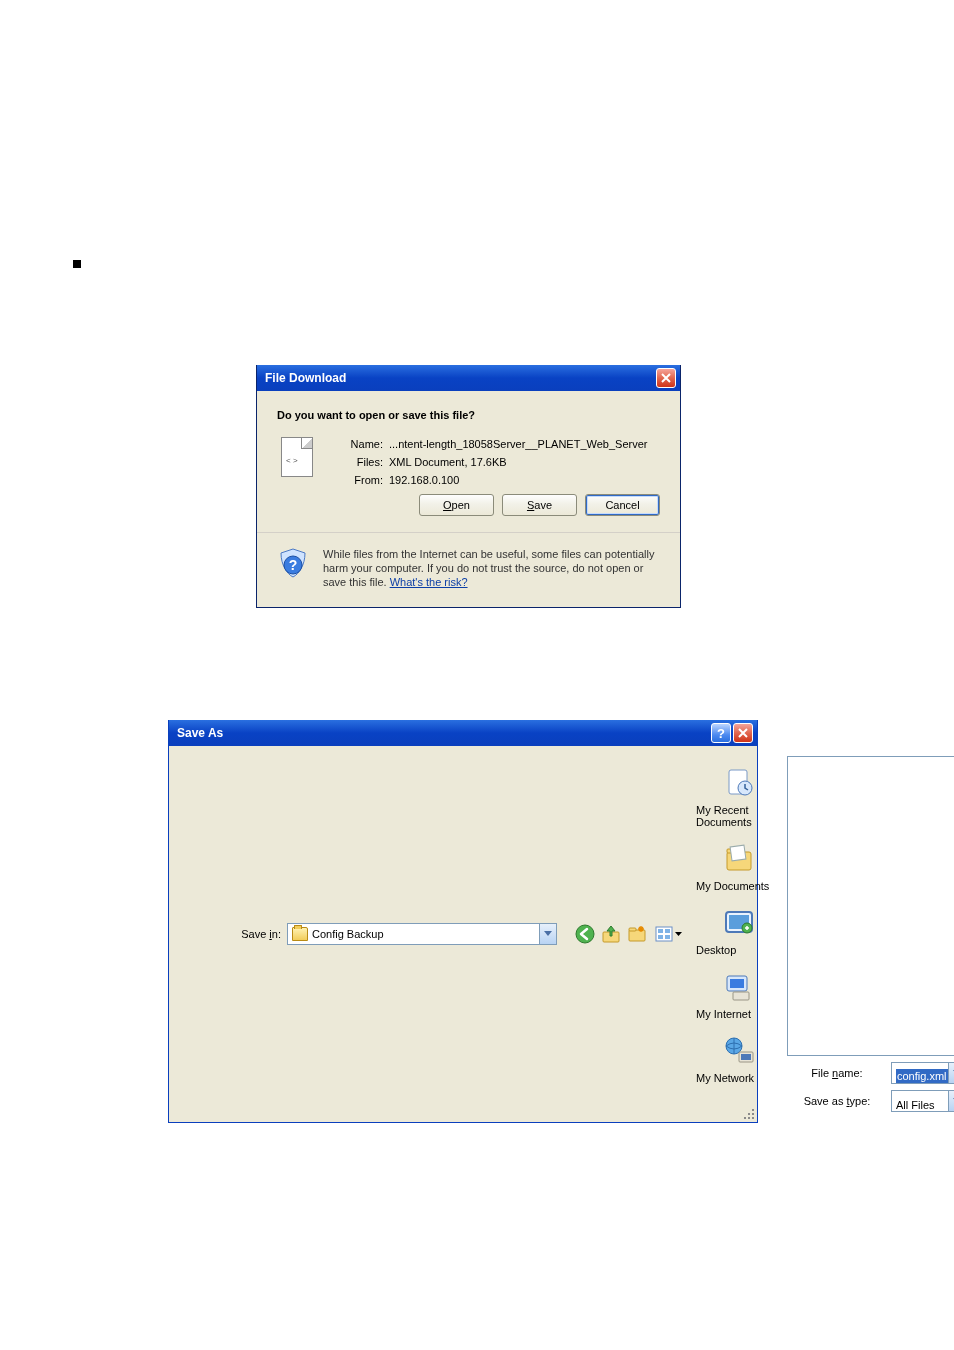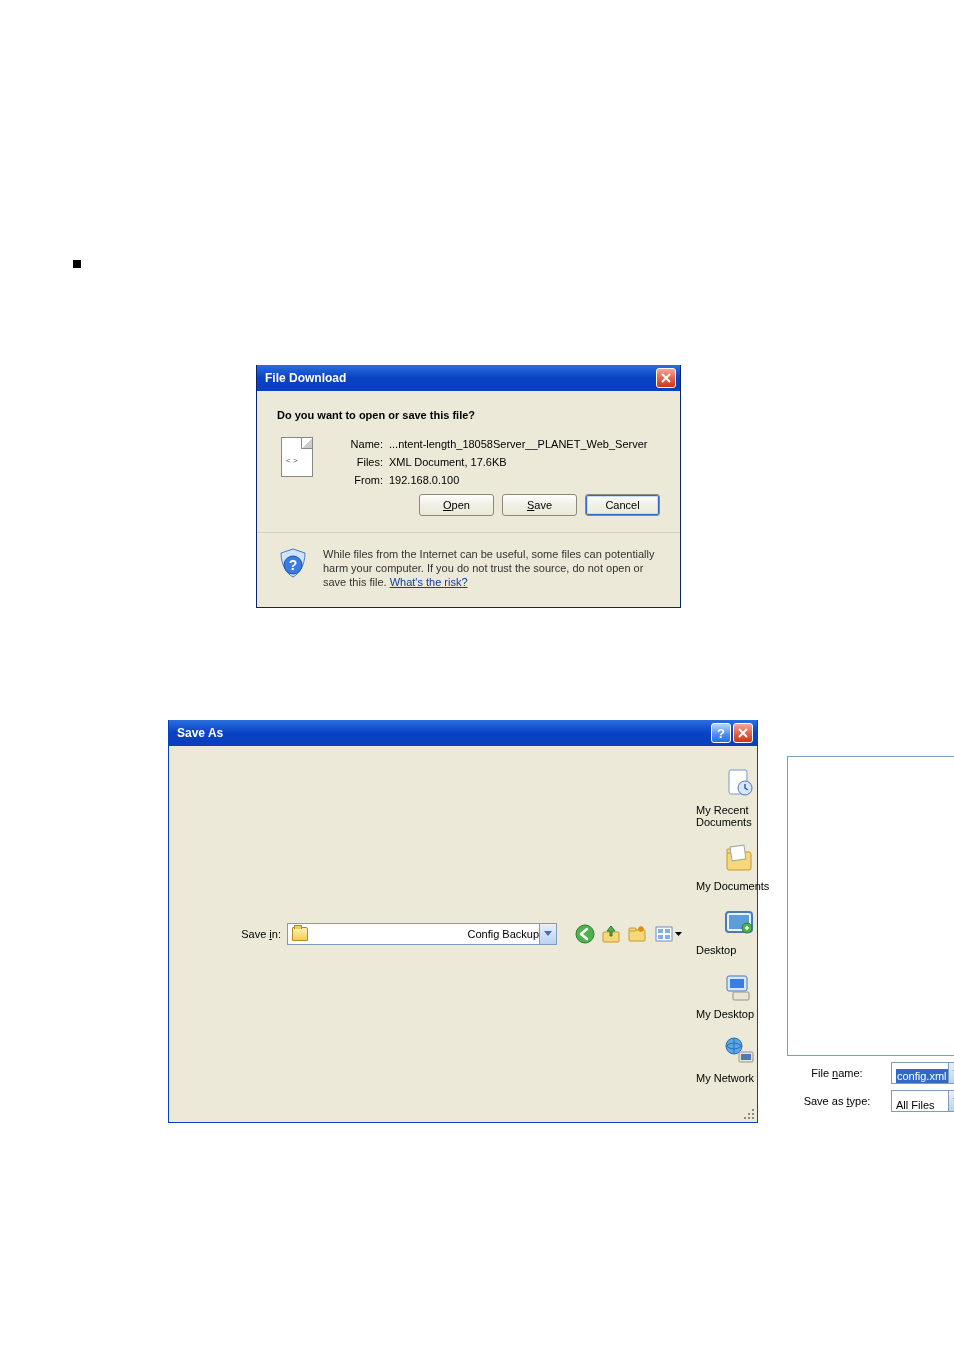--- a/index.html
+++ b/index.html
@@ -171,21 +171,21 @@
     background: linear-gradient(to bottom,#fff2b2,#f2cd5a);
     border:1px solid #b98b14;
     border-radius: 1px 2px 0 0;
     position: relative;
     margin-right: 4px;
   }
   .sa-savein-folder::before{
     content:"";position:absolute;left:1px;top:-3px;width:6px;height:3px;
     background:#f2cd5a;border:1px solid #b98b14;border-bottom:none;border-radius:1px 1px 0 0;
   }
-  .sa-savein-text { flex:1;text-align:right; }
+  .sa-savein-text { flex:1; }
   .sa-dd-btn {
     width: 17px; height: 20px;
     background: linear-gradient(to bottom,#e7f0fb,#b8d3f3);
     border-left: 1px solid #7f9db9;
     display:flex;align-items:center;justify-content:center;
   }
   .sa-tb-iconset { display:flex; gap:2px; align-items:center; margin-left:10px; }
   .sa-tb-btn { width:24px;height:24px;display:flex;align-items:center;justify-content:center;border-radius:3px; }
   .sa-main { display:flex; }
   .sa-places {
@@ -375,21 +375,21 @@
           <div>Desktop</div>
         </div>
         <div class="sa-place">
           <div class="sa-place-icon">
             <svg viewBox="0 0 36 34">
                 <rect x="6" y="6" width="20" height="15" rx="2" fill="#d7e7fb" stroke="#4d79b8"></rect>
                 <rect x="9" y="9" width="14" height="9" fill="#3a7ce0"></rect>
                 <rect x="12" y="22" width="16" height="8" rx="1" fill="#e8e4d6" stroke="#9a9686"></rect>
               </svg>
           </div>
-          <div>My Desktop</div>
+          <div>My Internet</div>
         </div>
         <div class="sa-place">
           <div class="sa-place-icon">
             <svg viewBox="0 0 36 34">
                 <circle cx="13" cy="12" r="8" fill="#5aa7e6" stroke="#2d6fb0"></circle>
                 <path d="M5 12 Q13 6 21 12 M5 12 Q13 18 21 12 M13 4 L13 20" stroke="#2d6fb0" fill="none"></path>
                 <rect x="18" y="18" width="14" height="10" rx="1" fill="#e8e4d6" stroke="#9a9686"></rect>
                 <rect x="20" y="20" width="10" height="6" fill="#4d79b8"></rect>
               </svg>
           </div>

